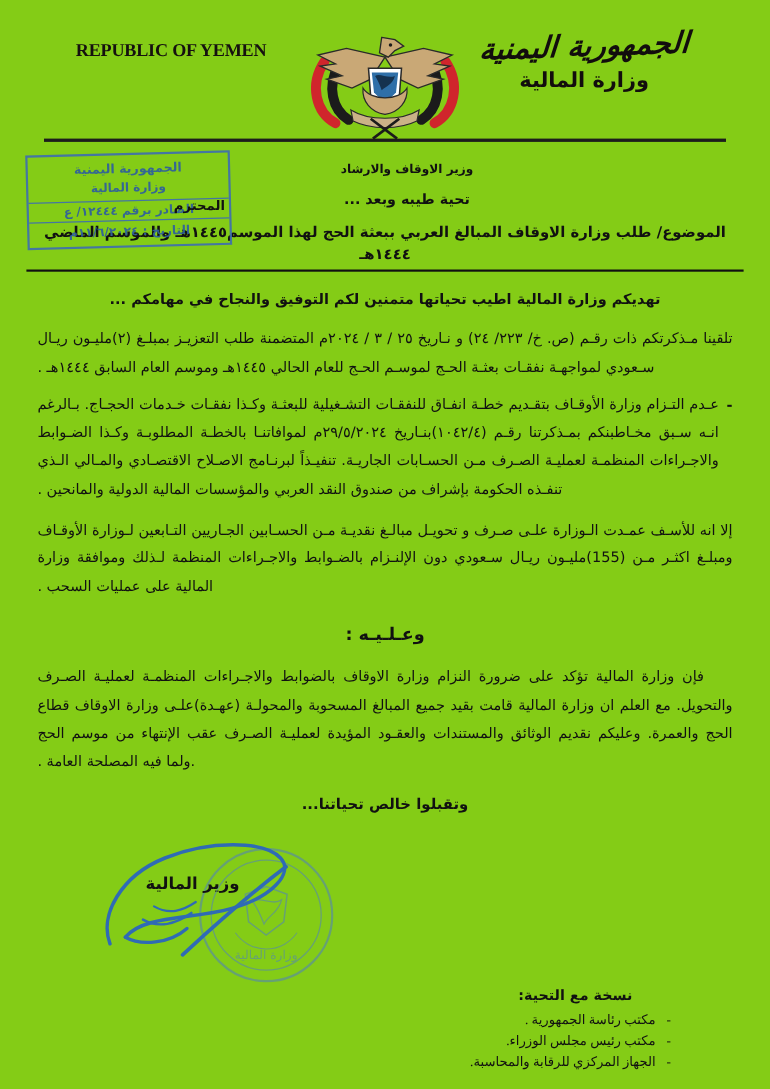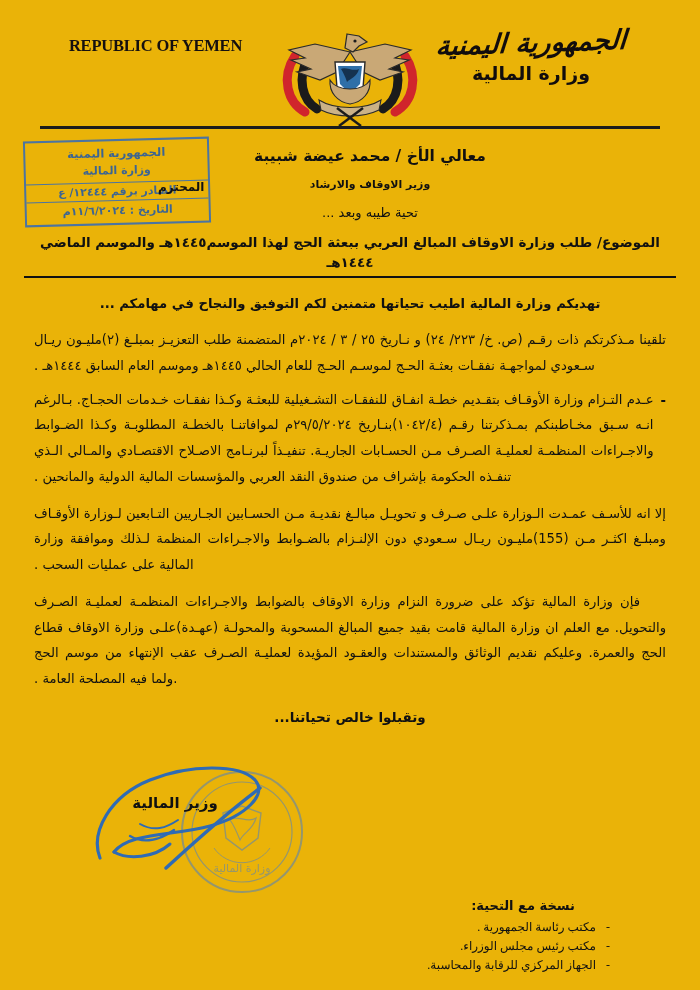--- a/index.html
+++ b/index.html
@@ -5,21 +5,21 @@
   html, body {
     margin: 0;
     padding: 0;
     background: #ffffff;
   }
   .page {
     position: relative;
     width: 700px;
     height: 990px;
     margin: 0 auto;
-    background: #eab308;
+    background: #84cc16;
     overflow: hidden;
     font-family: "DejaVu Sans", "Liberation Sans", sans-serif;
     color: #111;
   }
 
   
   .header {
     position: relative;
     height: 100px;
     margin: 22px 40px 0 40px;
@@ -136,21 +136,21 @@
     font-weight: bold;
     letter-spacing: 0.3px;
   }
   .addr-title {
     font-size: 11px;
     font-weight: bold;
     margin-top: 13px;
   }
   .addr-greet {
     font-size: 13px;
-    font-weight: normal;
+    font-weight: bold;
     margin-top: 14px;
   }
 
   
   .subject {
     margin: 12px 24px 0 24px;
     font-size: 13.5px;
     font-weight: bold;
     text-align: center;
     border-bottom: 2px solid #111;
@@ -317,41 +317,41 @@
   <div class="stamp">
     <div class="l1">الجمهورية اليمنية</div>
     <div class="l2">وزارة المالية</div>
     <div class="l3">الصادر برقم ١٢٤٤٤/ ع</div>
     <div class="l4">التاريخ : ١١/٦/٢٠٢٤م</div>
   </div>
 
   <div class="mohtaram">المحترم</div>
 
   <div class="addr">
-    <div class="addr-name">معالي الأخ / محمد عيضة شبيبة</div>
     <div class="addr-title">وزير الاوقاف والارشاد</div>
     <div class="addr-greet">تحية طيبه وبعد ...</div>
   </div>
 
   <div class="subject">الموضوع/ طلب وزارة الاوقاف المبالغ العربي ببعثة الحج لهذا الموسم١٤٤٥هـ والموسم الماضي ١٤٤٤هـ</div>
 
   <div class="body">
 
     <div class="p-center">تهديكم وزارة المالية اطيب تحياتها متمنين لكم التوفيق والنجاح في مهامكم ...</div>
 
     <div class="p-just">تلقينا مـذكرتكم ذات رقـم (ص. خ/ ٢٢٣/ ٢٤) و نـاريخ ٢٥ / ٣ / ٢٠٢٤م المتضمنة طلب التعزيـز بمبلـغ (٢)مليـون ريـال سـعودي لمواجهـة نفقـات بعثـة الحـج لموسـم الحـج للعام الحالي ١٤٤٥هـ وموسم العام السابق ١٤٤٤هـ .</div>
 
 
     <div class="bullet-row">
       <span class="bullet-dash">-</span>
       <span class="bullet-text">عـدم التـزام وزارة الأوقـاف بتقـديم خطـة انفـاق للنفقـات التشـغيلية للبعثـة وكـذا نفقـات خـدمات الحجـاج. بـالرغم انـه سـبق مخـاطبنكم بمـذكرتنا رقـم (١٠٤٢/٤)بنـاريخ ٢٩/٥/٢٠٢٤م لموافاتنـا بالخطـة المطلوبـة وكـذا الضـوابط والاجـراءات المنظمـة لعمليـة الصـرف مـن الحسـابات الجاريـة. تنفيـذاً لبرنـامج الاصـلاح الاقتصـادي والمـالي الـذي تنفـذه الحكومة بإشراف من صندوق النقد العربي والمؤسسات المالية الدولية والمانحين .</span>
     </div>
 
     <div class="p-just">إلا انه للأسـف عمـدت الـوزارة علـى صـرف و تحويـل مبالـغ نقديـة مـن الحسـابين الجـاريين التـابعين لـوزارة الأوقـاف ومبلـغ اكثـر مـن (155)مليـون ريـال سـعودي دون الإلنـزام بالضـوابط والاجـراءات المنظمة لـذلك وموافقة وزارة المالية على عمليات السحب .</div>
 
+    <div class="heading-waalayh">وعـلـيـه :</div>
 
     <div class="p-just p-indent">فإن وزارة المالية تؤكد على ضرورة النزام وزارة الاوقاف بالضوابط والاجـراءات المنظمـة لعمليـة الصـرف والتحويل. مع العلم ان وزارة المالية قامت بقيد جميع المبالغ المسحوبة والمحولـة (عهـدة)علـى وزارة الاوقاف قطاع الحج والعمرة. وعليكم نقديم الوثائق والمستندات والعقـود المؤيدة لعمليـة الصـرف عقب الإنتهاء من موسم الحج .ولما فيه المصلحة العامة .</div>
 
     <div class="closing">وتقبلوا خالص تحياتنا...</div>
   </div>
 
   <svg class="round-seal" viewBox="0 0 128 128">
     <circle cx="64" cy="64" r="60" fill="none" stroke="#4f7fc0" stroke-width="2"></circle>
     <circle cx="64" cy="64" r="50" fill="none" stroke="#4f7fc0" stroke-width="1.2"></circle>
     <path d="M45 45 L64 38 L83 45 L80 70 L64 82 L48 70 Z" fill="none" stroke="#4f7fc0" stroke-width="1.4"></path>

